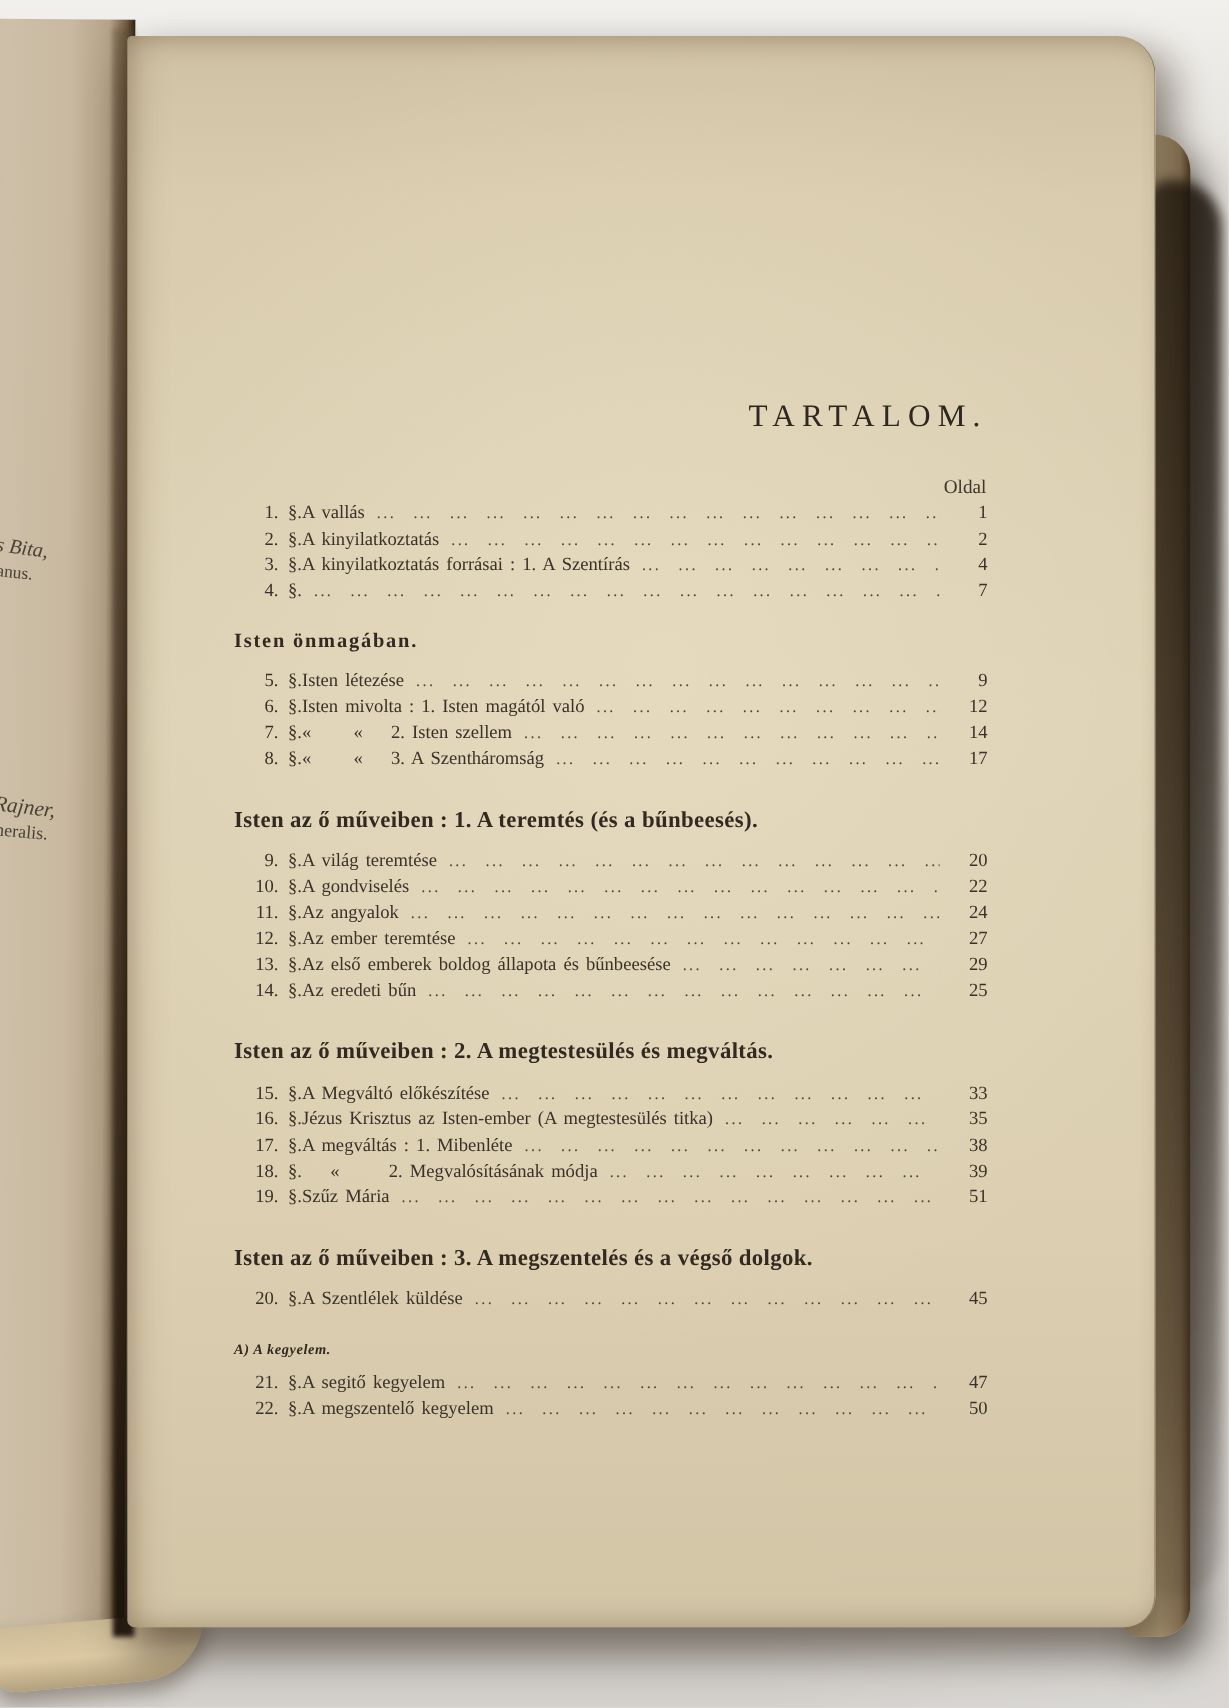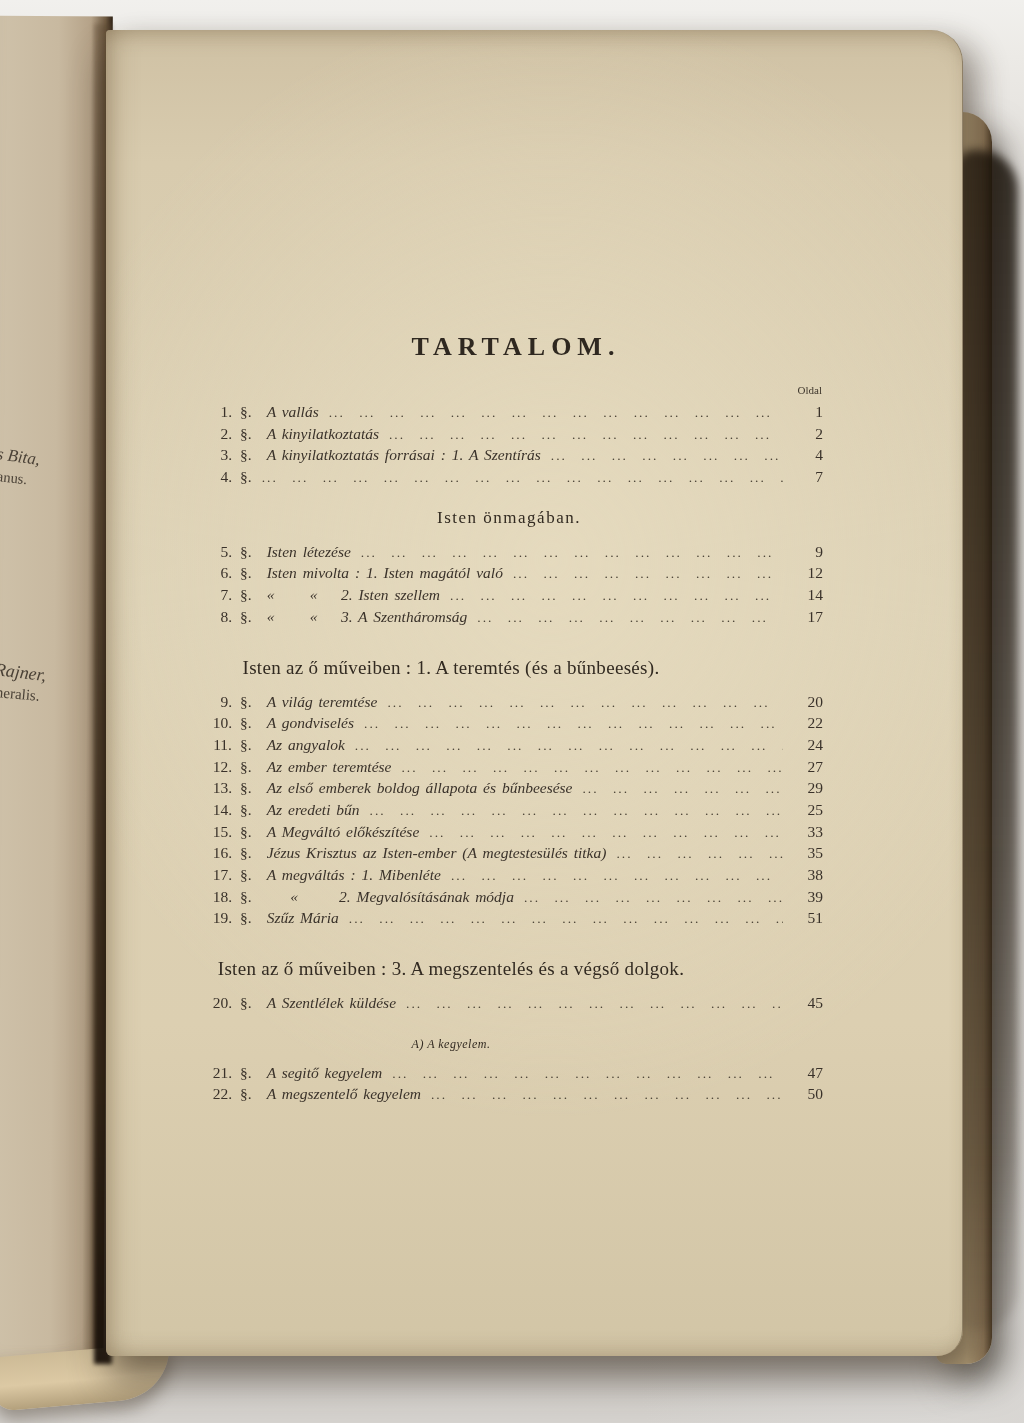--- a/index.html
+++ b/index.html
@@ -73,45 +73,45 @@
       inset 16px 0 28px -12px rgba(110,88,58,.45),
       inset 0 14px 22px -12px rgba(120,100,70,.4),
       inset 0 -14px 22px -12px rgba(120,100,70,.3);
   }
   
   #content{
     position:absolute;left:89px;top:300px;width:628px;
     color:#3a322a;
   }
   .toc-title{
-    margin:0;padding-left:14px;text-align:center;font-weight:bold;
+    margin:0;padding-left:14px;text-align:right;font-weight:normal;
     font-size:26px;line-height:34px;letter-spacing:6px;color:#2f2820;
   }
   .oldal{
-    margin-top:19px;text-align:right;font-size:11px;line-height:15px;
+    margin-top:35px;text-align:right;font-size:16px;line-height:15px;
     color:#3e362c;padding-right:1px;
   }
   .rows{margin:0;}
   .rows.s0{margin-top:3px;}
   .row{
     display:flex;align-items:baseline;
     font-size:15.5px;line-height:21.7px;height:21.7px;
     word-spacing:2px;color:#3a322a;
   }
   .num{flex:0 0 37px;text-align:right;}
   .sig{flex:0 0 auto;margin-left:8px;}
-  .label{flex:0 0 auto;margin-left:15px;white-space:pre;font-style:italic;}
+  .label{flex:0 0 auto;margin-left:0;white-space:pre;}
   .leader{
     flex:1 1 auto;overflow:hidden;white-space:nowrap;
     margin:0 8px 0 10px;font-size:13.5px;letter-spacing:2px;word-spacing:9px;
     color:#4b4336;
   }
   .pageno{flex:0 0 32px;text-align:right;}
   .sec-heading{
-    text-align:center;font-weight:normal;color:#322a21;
+    text-align:left;font-weight:bold;color:#322a21;
   }
   .h-small{font-size:17px;line-height:22px;letter-spacing:1.5px;margin:19px 0 12px;}
   .h-large{font-size:19px;line-height:25px;letter-spacing:.3px;margin:27px 0 11px;width:512px;}
   .h-large.hl2{margin-bottom:12px;}
   .h-italic{font-size:12px;line-height:22px;font-style:italic;margin:19px 0 7px;width:512px;letter-spacing:.5px;}
 </style>
 </head>
 <body>
 
 <div id="scene">
@@ -235,20 +235,21 @@
         </div>
         <div class="row">
           <span class="num">14.</span>
             <span class="sig">§.</span>
             <span class="label">Az eredeti bűn</span>
             <span class="leader">... ... ... ... ... ... ... ... ... ... ... ... ... ... ... ... ... ... ... ... ... ... ... ...</span>
             <span class="pageno">25</span>
         </div>
       </div>
 
+      <div class="sec-heading h-large hl2">Isten az ő műveiben : 2. A megtestesülés és megváltás.</div>
       <div class="rows">
         <div class="row">
           <span class="num">15.</span>
             <span class="sig">§.</span>
             <span class="label">A Megváltó előkészítése</span>
             <span class="leader">... ... ... ... ... ... ... ... ... ... ... ... ... ... ... ... ... ... ... ... ... ... ... ...</span>
             <span class="pageno">33</span>
         </div>
         <div class="row">
           <span class="num">16.</span>

